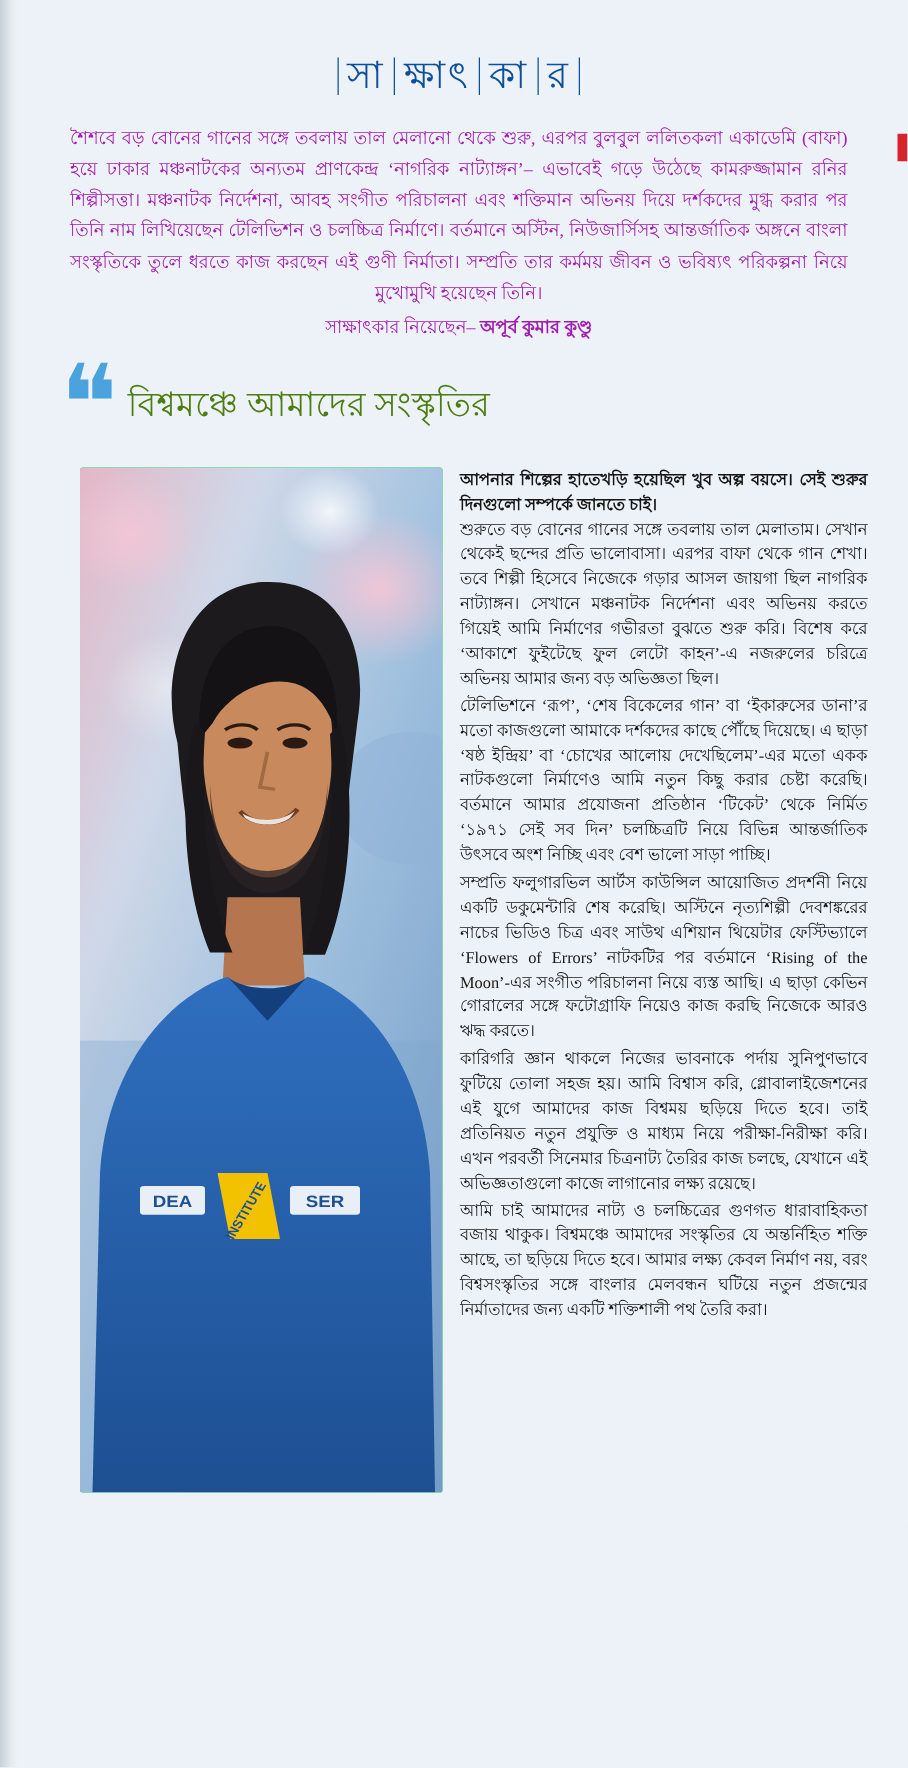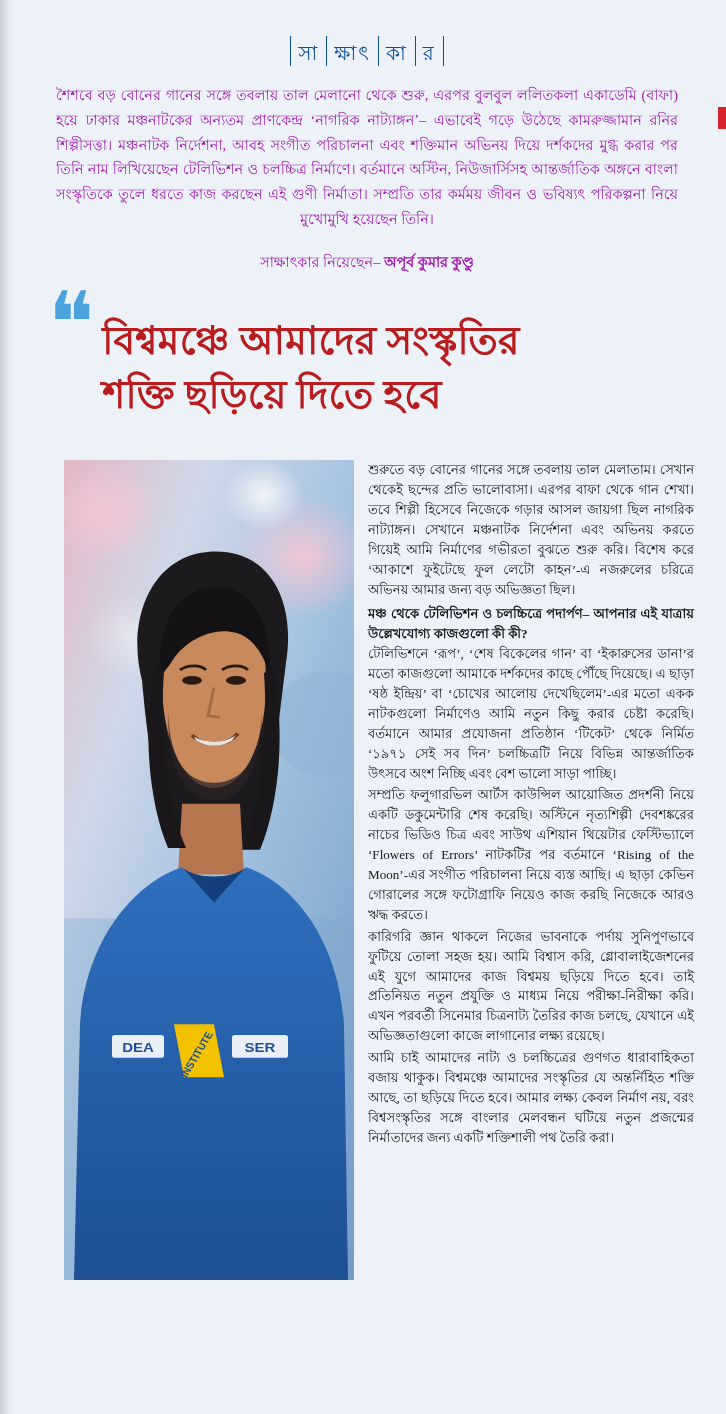--- a/index.html
+++ b/index.html
@@ -37,21 +37,21 @@
 
   
   .masthead {
     text-align: center;
     padding-top: 26px;
     padding-bottom: 8px;
   }
   .masthead-word {
     display: inline-block;
     color: #0e4f9c;
-    font-size: 20px;
+    font-size: 30px;
     letter-spacing: 2px;
     font-family: Liberation Serif, serif;
     font-weight: normal;
   }
   .masthead-word span.sep {
     display: inline-block;
     width: 1px;
     height: 30px;
     background: #0e4f9c;
     margin: 0 7px;
@@ -65,44 +65,44 @@
     font-size: 14.4px;
     line-height: 1.72;
     color: #a21caf;
     padding: 4px 34px 0 34px;
     font-family: "Liberation Serif", serif;
   }
   .intro .byline {
     display: block;
     text-align: center;
     text-align-last: center;
-    margin-top: 18px;
+    margin-top: 2px;
   }
   .intro .byline b { font-weight: bold; }
 
   
   .headline-wrap {
     display: flex;
     align-items: flex-start;
     padding: 14px 20px 8px 26px;
   }
   .quote-mark {
     color: #4aa3dd;
     font-size: 86px;
     line-height: 0.62;
     font-family: "Liberation Serif", serif;
     margin-right: 8px;
     margin-top: 10px;
   }
   .headline {
     font-family: "Liberation Serif", serif;
-    font-size: 39px;
+    font-size: 27px;
     line-height: 1.38;
-    color: #b91c1c;
-    font-weight: bold;
+    color: #4d7c0f;
+    font-weight: normal;
     letter-spacing: 0.2px;
   }
 
   
   .body-wrap {
     display: flex;
     gap: 14px;
     padding: 4px 18px 0 42px;
   }
   .photo {
@@ -153,21 +153,20 @@
     <span class="byline">
       <span>সাক্ষাৎকার নিয়েছেন–</span>
       <b>অপূর্ব কুমার কুণ্ডু</b>
     </span>
   </div>
 
   <div class="headline-wrap">
     <div class="quote-mark">❝</div>
     <h1 class="headline">
       <span>বিশ্বমঞ্চে আমাদের সংস্কৃতির</span><br>
-      <span>শক্তি ছড়িয়ে দিতে হবে</span>
     </h1>
   </div>
 
   <div class="body-wrap">
     <div class="photo">
       <svg viewBox="0 0 290 930" preserveAspectRatio="none">
         <defs>
           <linearGradient id="bgGrad" x1="0" y1="0" x2="1" y2="1">
             <stop offset="0%" stop-color="#e4b7c6"></stop>
             <stop offset="25%" stop-color="#cfd8e8"></stop>
@@ -224,23 +223,23 @@
         <rect x="48" y="652" width="52" height="26" rx="3" fill="#ffffff" opacity="0.9"></rect>
         <text x="74" y="671" font-family="Liberation Sans, sans-serif" font-size="15" font-weight="bold" fill="#1d4f92" text-anchor="middle">DEA</text>
         <rect x="168" y="652" width="56" height="26" rx="3" fill="#ffffff" opacity="0.9"></rect>
         <text x="196" y="671" font-family="Liberation Sans, sans-serif" font-size="15" font-weight="bold" fill="#1d4f92" text-anchor="middle">SER</text>
         <polygon points="110,640 150,640 160,700 120,700" fill="#f2c200"></polygon>
         <text x="136" y="676" font-family="Liberation Sans, sans-serif" font-size="11" font-weight="bold" fill="#1d4f92" text-anchor="middle" transform="rotate(-62 136 676)">INSTITUTE</text>
       </svg>
     </div>
 
     <div class="textcol">
+      <span class="q first-q">আপনার শিল্পের হাতেখড়ি হয়েছিল খুব অল্প বয়সে। সেই শুরুর দিনগুলো সম্পর্কে জানতে চাই।</span>
       <span class="a">শুরুতে বড় বোনের গানের সঙ্গে তবলায় তাল মেলাতাম। সেখান থেকেই ছন্দের প্রতি ভালোবাসা। এরপর বাফা থেকে গান শেখা। তবে শিল্পী হিসেবে নিজেকে গড়ার আসল জায়গা ছিল নাগরিক নাট্যাঙ্গন। সেখানে মঞ্চনাটক নির্দেশনা এবং অভিনয় করতে গিয়েই আমি নির্মাণের গভীরতা বুঝতে শুরু করি। বিশেষ করে ‘আকাশে ফুইটেছে ফুল লেটো কাহন’-এ নজরুলের চরিত্রে অভিনয় আমার জন্য বড় অভিজ্ঞতা ছিল।</span>
 
-      <span class="q">মঞ্চ থেকে টেলিভিশন ও চলচ্চিত্রে পদার্পণ– আপনার এই যাত্রায় উল্লেখযোগ্য কাজগুলো কী কী?</span>
       <span class="a">টেলিভিশনে ‘রূপ’, ‘শেষ বিকেলের গান’ বা ‘ইকারুসের ডানা’র মতো কাজগুলো আমাকে দর্শকদের কাছে পৌঁছে দিয়েছে। এ ছাড়া ‘ষষ্ঠ ইন্দ্রিয়’ বা ‘চোখের আলোয় দেখেছিলেম’-এর মতো একক নাটকগুলো নির্মাণেও আমি নতুন কিছু করার চেষ্টা করেছি। বর্তমানে আমার প্রযোজনা প্রতিষ্ঠান ‘টিকেট’ থেকে নির্মিত ‘১৯৭১ সেই সব দিন’ চলচ্চিত্রটি নিয়ে বিভিন্ন আন্তর্জাতিক উৎসবে অংশ নিচ্ছি এবং বেশ ভালো সাড়া পাচ্ছি।</span>
 
       <span class="a">সম্প্রতি ফলুগারভিল আর্টস কাউন্সিল আয়োজিত প্রদর্শনী নিয়ে একটি ডকুমেন্টারি শেষ করেছি। অস্টিনে নৃত্যশিল্পী দেবশঙ্করের নাচের ভিডিও চিত্র এবং সাউথ এশিয়ান থিয়েটার ফেস্টিভ্যালে ‘Flowers of Errors’ নাটকটির পর বর্তমানে ‘Rising of the Moon’-এর সংগীত পরিচালনা নিয়ে ব্যস্ত আছি। এ ছাড়া কেভিন গোরালের সঙ্গে ফটোগ্রাফি নিয়েও কাজ করছি নিজেকে আরও ঋদ্ধ করতে।</span>
 
       <span class="a">কারিগরি জ্ঞান থাকলে নিজের ভাবনাকে পর্দায় সুনিপুণভাবে ফুটিয়ে তোলা সহজ হয়। আমি বিশ্বাস করি, গ্লোবালাইজেশনের এই যুগে আমাদের কাজ বিশ্বময় ছড়িয়ে দিতে হবে। তাই প্রতিনিয়ত নতুন প্রযুক্তি ও মাধ্যম নিয়ে পরীক্ষা-নিরীক্ষা করি। এখন পরবর্তী সিনেমার চিত্রনাট্য তৈরির কাজ চলছে, যেখানে এই অভিজ্ঞতাগুলো কাজে লাগানোর লক্ষ্য রয়েছে।</span>
 
       <span class="a">আমি চাই আমাদের নাট্য ও চলচ্চিত্রের গুণগত ধারাবাহিকতা বজায় থাকুক। বিশ্বমঞ্চে আমাদের সংস্কৃতির যে অন্তর্নিহিত শক্তি আছে, তা ছড়িয়ে দিতে হবে। আমার লক্ষ্য কেবল নির্মাণ নয়, বরং বিশ্বসংস্কৃতির সঙ্গে বাংলার মেলবন্ধন ঘটিয়ে নতুন প্রজন্মের নির্মাতাদের জন্য একটি শক্তিশালী পথ তৈরি করা।</span>
     </div>
   </div>
 </div>

